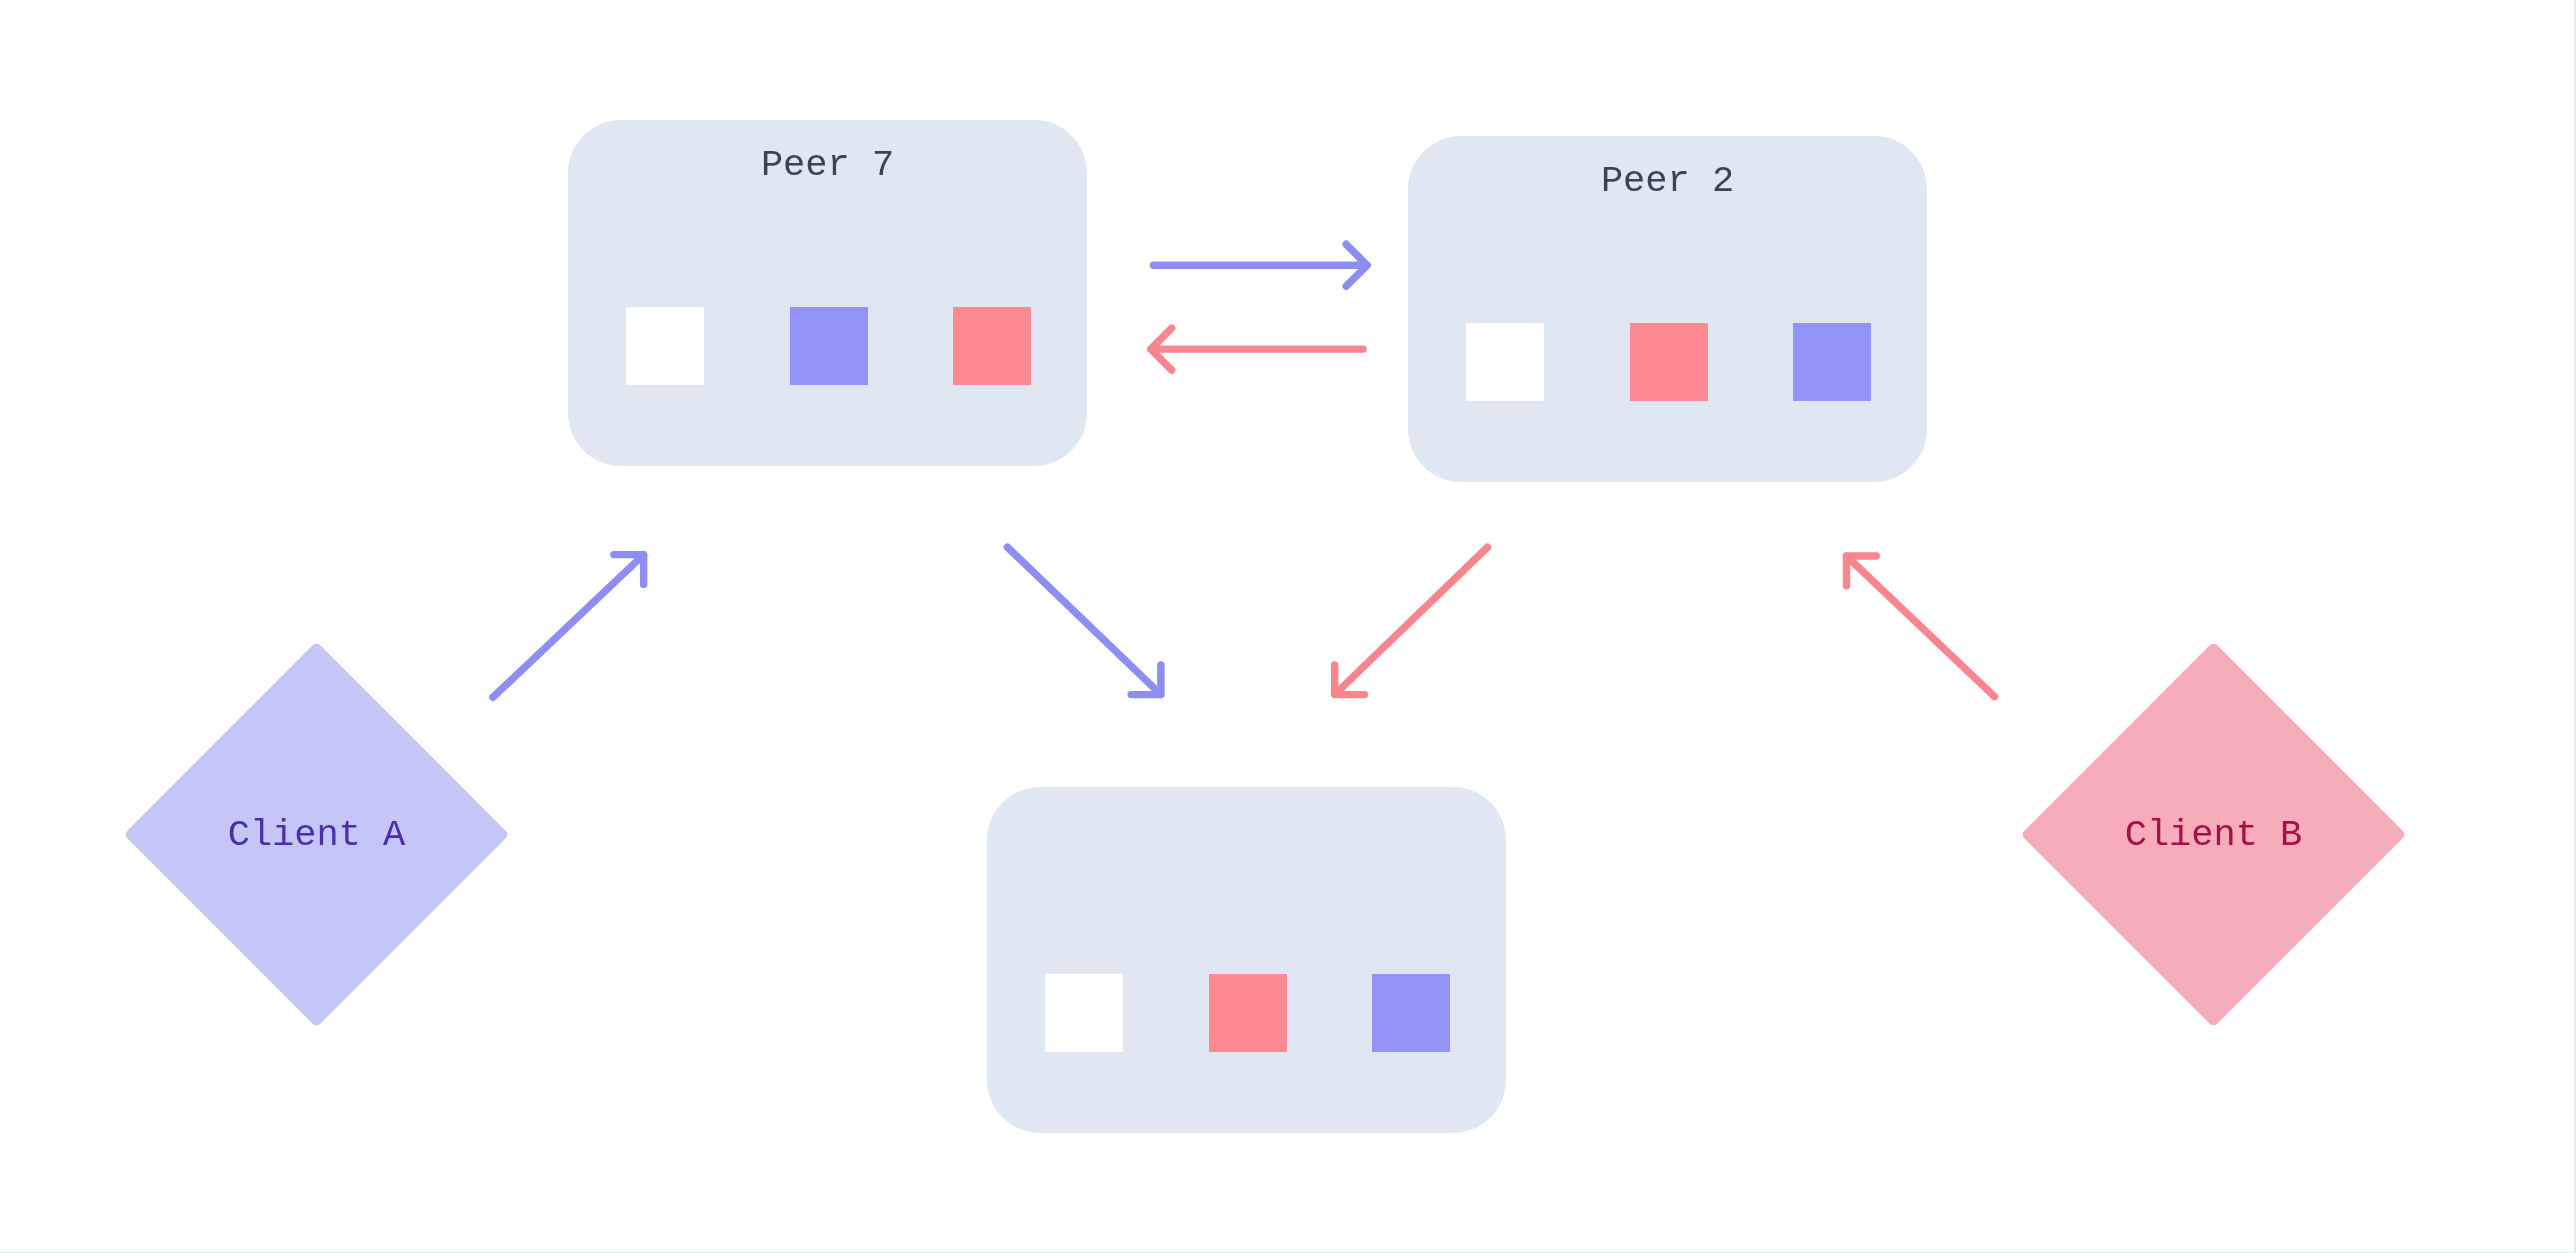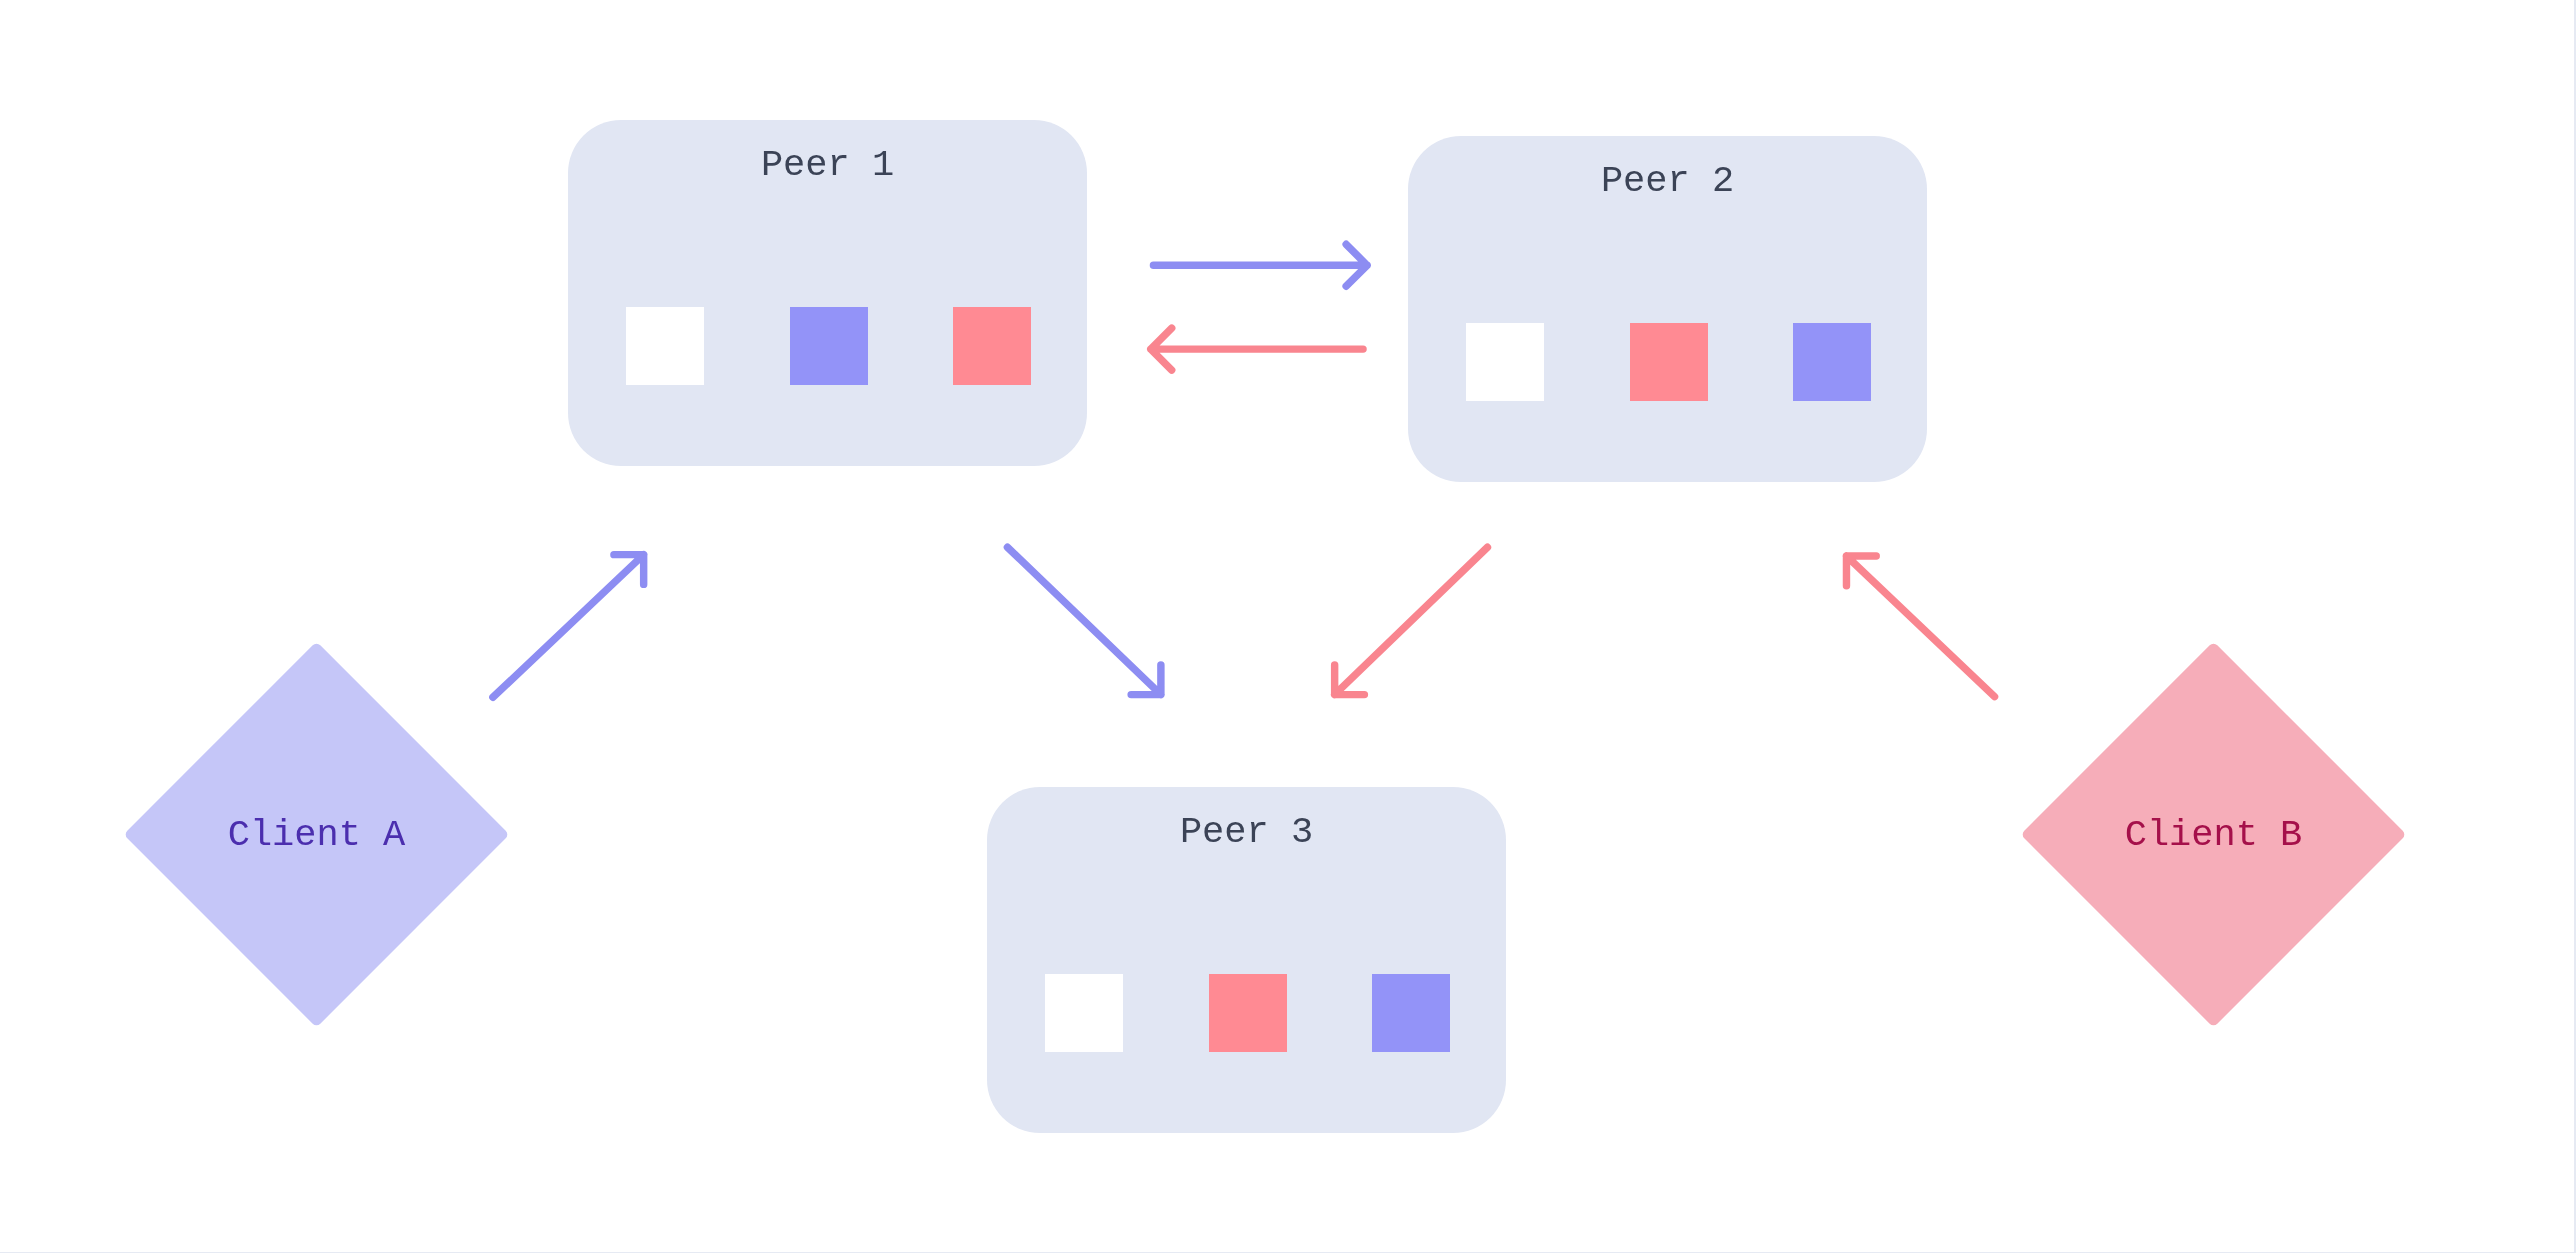--- a/index.html
+++ b/index.html
@@ -92,35 +92,34 @@
     <path d="M2950,1030 L2731,822 M2775,822 L2731,822 L2731,866" fill="none" stroke-width="11" stroke-linecap="round" stroke-linejoin="round" stroke="#f9858f"></path>
 
     <path d="M1045,513 L1158,513 M1141,496 L1158,513 L1141,530 M1287,513 L1399,513 M1382,496 L1399,513 L1382,530" fill="none" stroke-width="6" stroke-linecap="round" stroke-linejoin="round" stroke="#8a90a1"></path>
 
     <path d="M2287,513 L2400,513 M2383,496 L2400,513 L2383,530 M2529,513 L2641,513 M2624,496 L2641,513 L2624,530" fill="none" stroke-width="6" stroke-linecap="round" stroke-linejoin="round" stroke="#8a90a1"></path>
 
     <path d="M1665,1499 L1778,1499 M1761,1482 L1778,1499 L1761,1516 M1907,1499 L2019,1499 M2002,1482 L2019,1499 L2002,1516" fill="none" stroke-width="6" stroke-linecap="round" stroke-linejoin="round" stroke="#8a90a1"></path>
   </svg>
 
   <div class="peer-box" id="peer-1" style="background-color: rgb(225, 230, 243);">
-    <div class="peer-title" style="color: rgb(59, 67, 86);">Peer 1</div>
+    <div class="peer-title" style="color: rgb(59, 67, 86);">Peer 7</div>
     <div class="state-cell cell-1" style="background-color: rgb(255, 255, 255);"></div>
     <div class="state-cell cell-2" style="background-color: rgb(147, 147, 248);"></div>
     <div class="state-cell cell-3" style="background-color: rgb(255, 138, 147);"></div>
   </div>
 
   <div class="peer-box" id="peer-2" style="background-color: rgb(225, 230, 243);">
     <div class="peer-title" style="color: rgb(59, 67, 86);">Peer 2</div>
     <div class="state-cell cell-1" style="background-color: rgb(255, 255, 255);"></div>
     <div class="state-cell cell-2" style="background-color: rgb(255, 138, 147);"></div>
     <div class="state-cell cell-3" style="background-color: rgb(147, 147, 248);"></div>
   </div>
 
   <div class="peer-box" id="peer-3" style="background-color: rgb(225, 230, 243);">
-    <div class="peer-title" style="color: rgb(59, 67, 86);">Peer 3</div>
     <div class="state-cell cell-1" style="background-color: rgb(255, 255, 255);"></div>
     <div class="state-cell cell-2" style="background-color: rgb(255, 138, 147);"></div>
     <div class="state-cell cell-3" style="background-color: rgb(147, 147, 248);"></div>
   </div>
 
   <div class="client-diamond" id="client-a" style="background-color: rgb(197, 198, 248);">
     <div class="diamond-label-wrap">
       <span class="diamond-label" style="color: rgb(75, 46, 174);">Client A</span>
     </div>
   </div>

